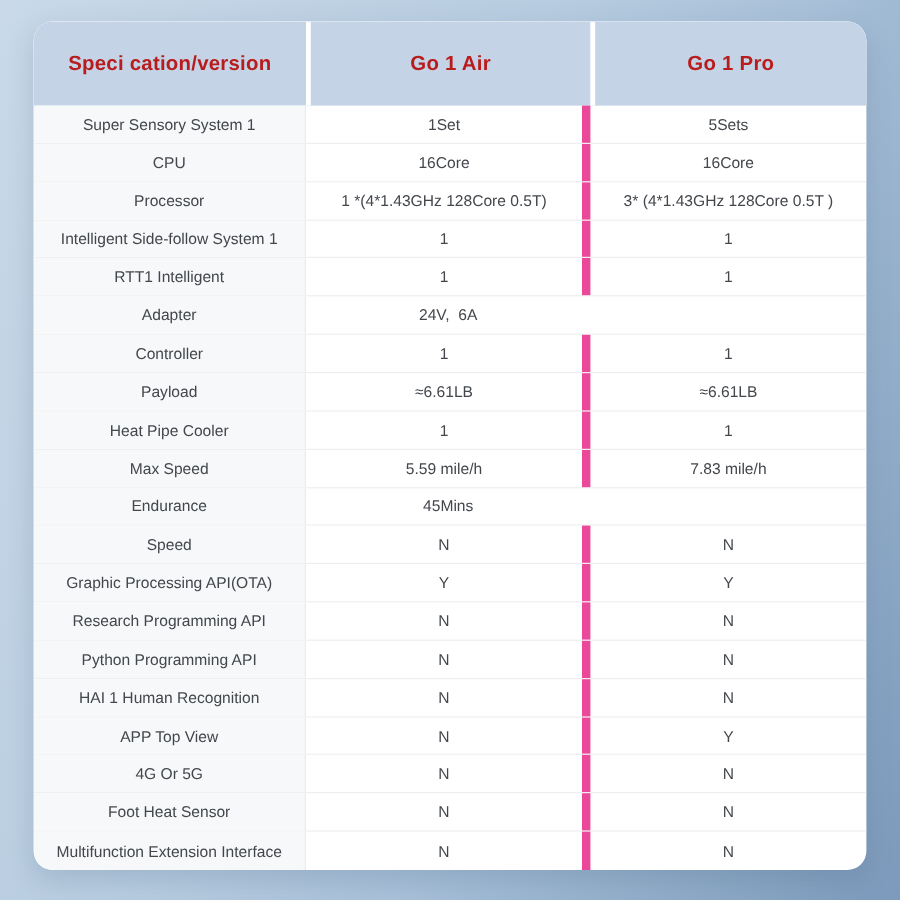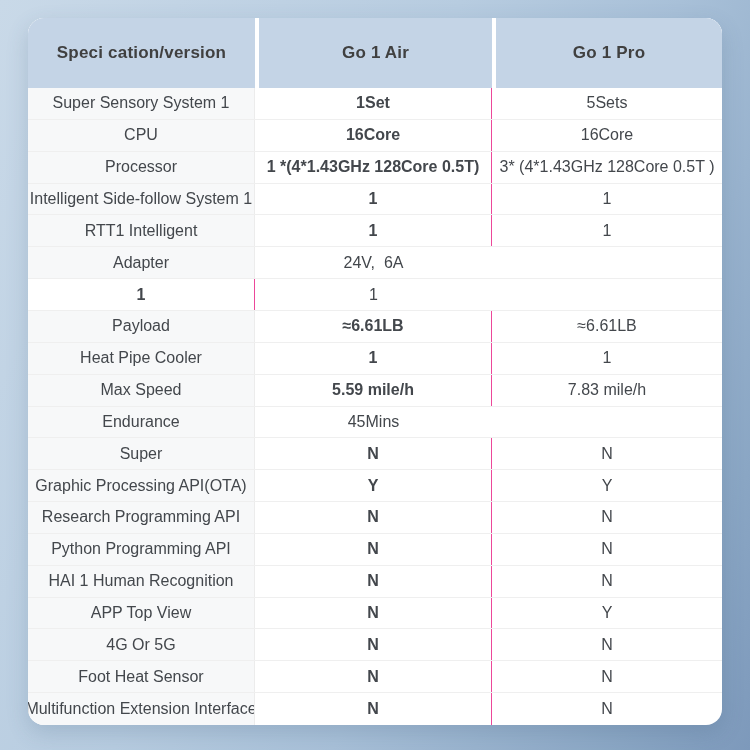--- a/index.html
+++ b/index.html
@@ -17,37 +17,37 @@
     background:#ffffff; border-radius:16px; overflow:hidden;
     box-shadow:0 8px 22px rgba(62,88,118,0.20);
     display:flex; flex-direction:column;
   }
   .thead {
     display:grid; grid-template-columns:227px 237px 1fr; height:70px; flex:0 0 70px;
     background:#ffffff;
   }
   .th {
     background:#c4d4e6; display:flex; align-items:center; justify-content:center;
-    font-size:17px; font-weight:bold; color:#404040; letter-spacing:0.2px;
+    font-size:17px; font-weight:bold; color:#b91c1c; letter-spacing:0.2px;
     white-space:pre;
   }
   .th + .th { border-left:4px solid #ffffff; }
   .tbody {
     flex:1; display:grid; grid-auto-rows:1fr;
   }
   .trow {
     display:grid; grid-template-columns:227px 237px 1fr;
   }
   .trow:not(:last-child) { border-bottom:1px solid #efefef; }
   .cell {
     display:flex; align-items:center; justify-content:center;
-    font-size:16px; color:#43474c; white-space:pre; overflow:hidden;
+    font-size:13px; color:#43474c; white-space:pre; overflow:hidden;
   }
   .cell.label { background:#f7f8f9; border-right:1px solid #ececec; }
-  .cell.air   { border-right:1px solid #ec4899;font-weight:bold; }
+  .cell.air   { border-right:7px solid #ec4899; }
 </style>
 </head>
 <body>
 
 <div class="page">
   <div class="card">
     <div class="thead">
       <div class="th">Speci cation/version</div>
       <div class="th">Go 1 Air</div>
       <div class="th">Go 1 Pro</div>
@@ -76,20 +76,21 @@
         <div class="trow">
           <div class="cell label">RTT1 Intelligent</div>
           <div class="cell air">1</div>
           <div class="cell pro">1</div>
         </div>
         <div class="trow">
           <div class="cell label">Adapter</div>
           <div class="cell pro">24V,  6A</div>
         </div>
         <div class="trow">
+          <div class="cell label">Controller</div>
           <div class="cell air">1</div>
           <div class="cell pro">1</div>
         </div>
         <div class="trow">
           <div class="cell label">Payload</div>
           <div class="cell air">≈6.61LB</div>
           <div class="cell pro">≈6.61LB</div>
         </div>
         <div class="trow">
           <div class="cell label">Heat Pipe Cooler</div>
@@ -99,21 +100,21 @@
         <div class="trow">
           <div class="cell label">Max Speed</div>
           <div class="cell air">5.59 mile/h</div>
           <div class="cell pro">7.83 mile/h</div>
         </div>
         <div class="trow">
           <div class="cell label">Endurance</div>
           <div class="cell pro">45Mins</div>
         </div>
         <div class="trow">
-          <div class="cell label">Super</div>
+          <div class="cell label">Speed</div>
           <div class="cell air">N</div>
           <div class="cell pro">N</div>
         </div>
         <div class="trow">
           <div class="cell label">Graphic Processing API(OTA)</div>
           <div class="cell air">Y</div>
           <div class="cell pro">Y</div>
         </div>
         <div class="trow">
           <div class="cell label">Research Programming API</div>

